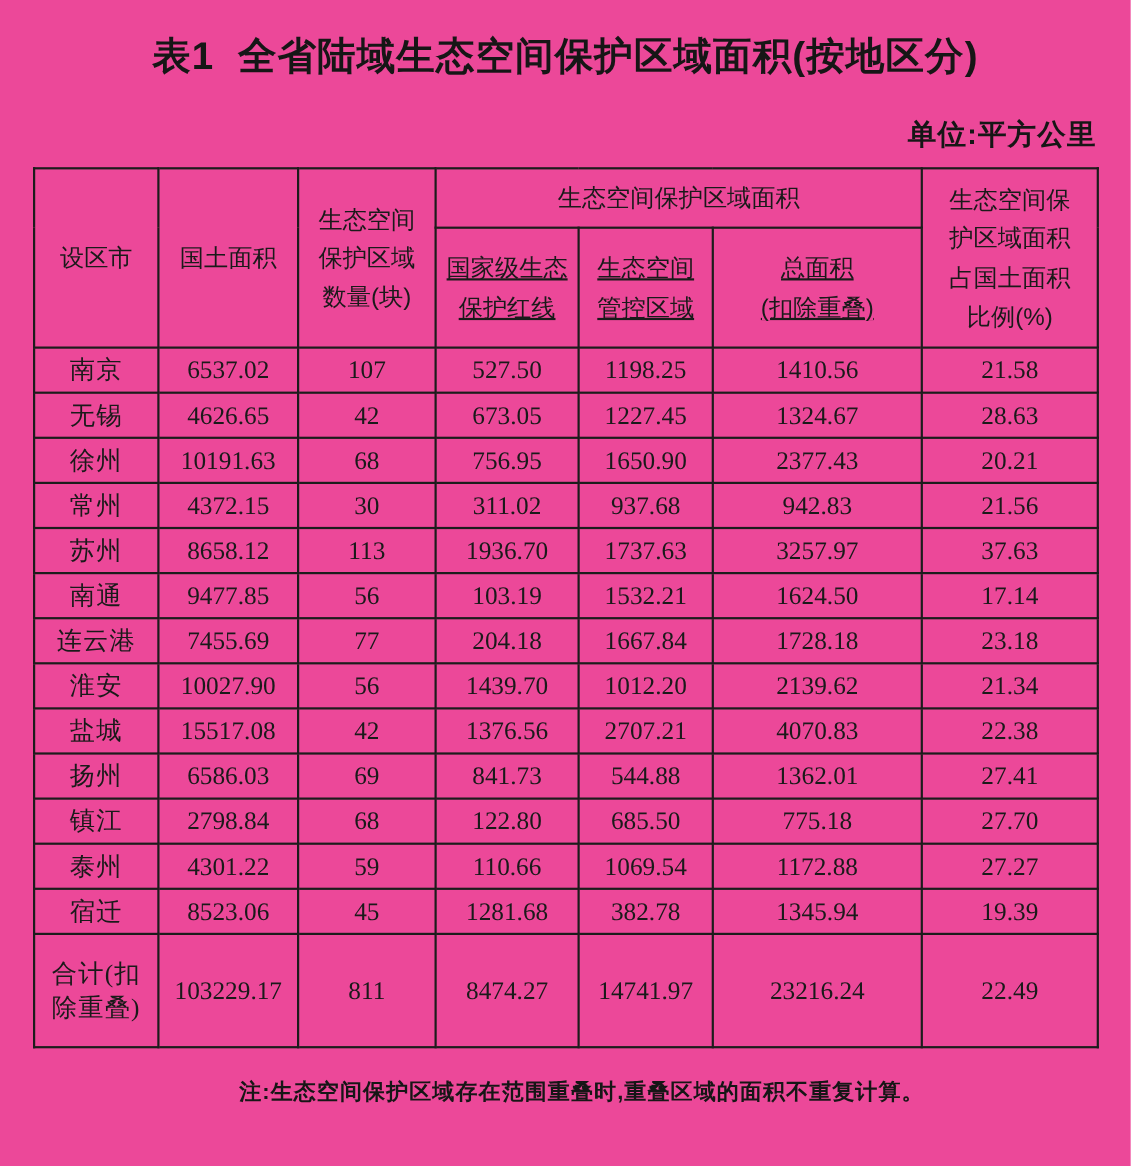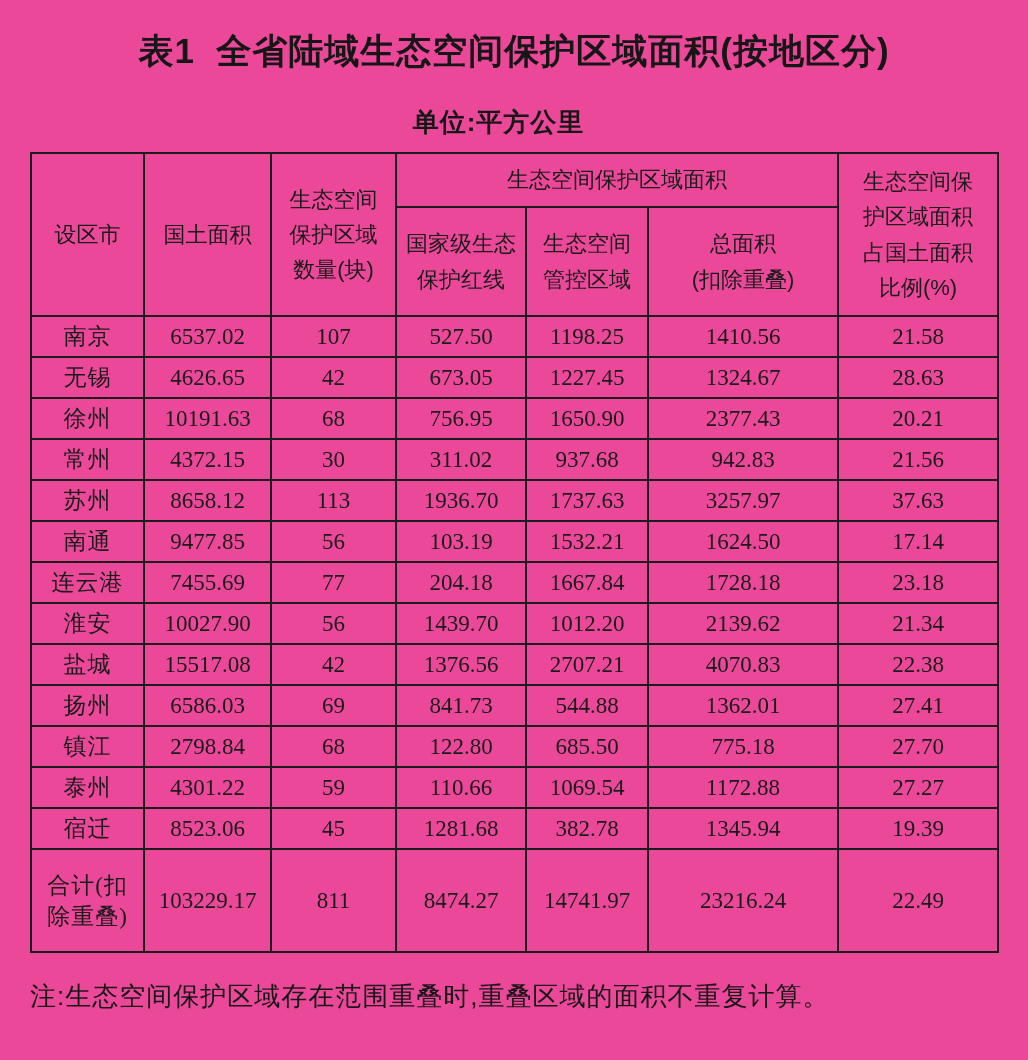--- a/index.html
+++ b/index.html
@@ -22,21 +22,21 @@
     text-align: center;
     font-size: 35px;
     font-weight: bold;
     letter-spacing: 1px;
     white-space: pre;
     color: #161616;
   }
   .unit {
     width: 997px;
     margin-top: 30px;
-    text-align: center;
+    text-align: right;
     font-size: 26px;
     font-weight: bold;
     letter-spacing: 1px;
     color: #161616;
   }
   table.main {
     margin: 12px 0 0 30px;
     width: 967px;
     border-collapse: collapse;
     table-layout: fixed;
@@ -49,40 +49,41 @@
     white-space: pre-line;
     overflow: hidden;
   }
   thead th {
     font-size: 22px;
     font-weight: normal;
     line-height: 1.6;
     font-family: "Liberation Sans", sans-serif;
   }
   thead tr.group-row th { height: 52px; }
-  thead tr.sub-row th { height: 107px; }
+  thead tr.sub-row th { height: 107px; text-decoration: underline; }
   tbody td {
     height: 39px;
     font-size: 23px;
     font-family: "Liberation Serif", serif;
   }
   tbody td.city-cell {
     font-family: "Liberation Serif", serif;
     letter-spacing: 1px;
     text-align: center;
   }
   tbody tr.total-row td {
     height: 101px;
   }
   .note {
     margin: 26px 0 0 30px;
-    font-size: 26px;
-    font-weight: normal;
+    font-size: 20px;
+    font-weight: bold;
     letter-spacing: 1px;
     color: #161616;
+    text-align: center;
   }
 </style>
 </head>
 <body>
 
 <div class="page">
 
   <h1 class="title">表1  全省陆域生态空间保护区域面积(按地区分)</h1>
 
   <div class="unit">单位:平方公里</div>

